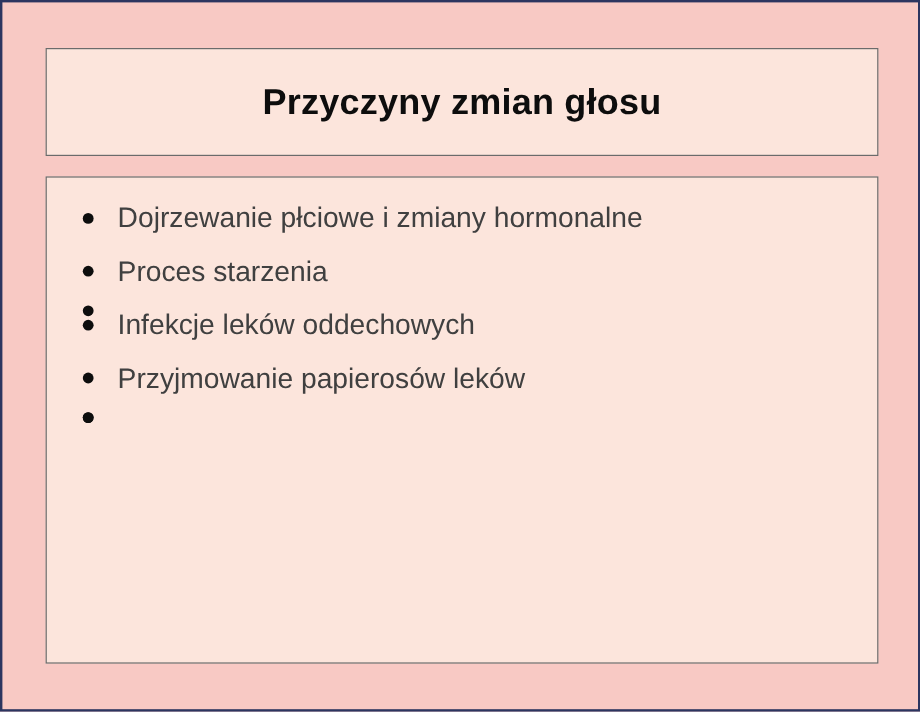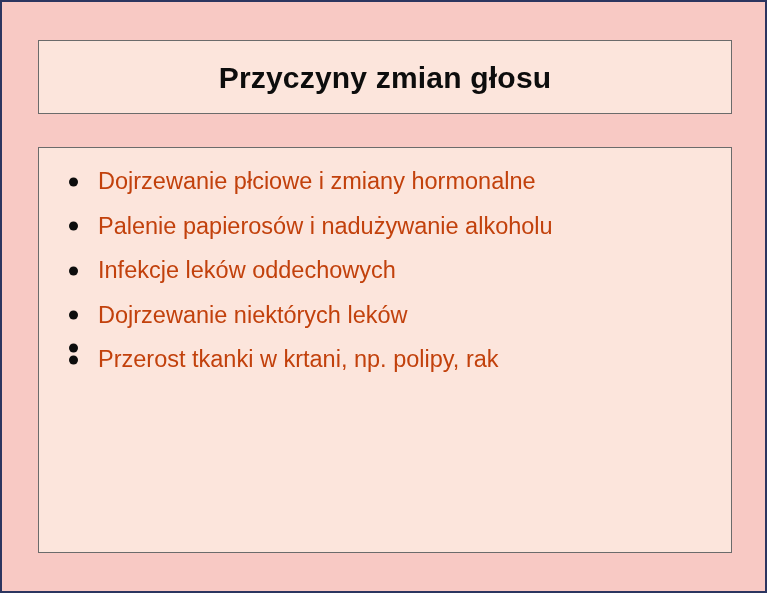--- a/index.html
+++ b/index.html
@@ -22,21 +22,21 @@
     box-sizing: border-box;
     background: #f8c9c4;
     border: 2px solid #2c3560;
     padding: 0;
   }
   .title-box {
     position: absolute;
     left: 36px;
     top: 38px;
     width: 694px;
-    height: 74px;
+    height: 90px;
     box-sizing: border-box;
     background: #fce5dc;
     border: 1px solid #6b6b6b;
     display: flex;
     align-items: center;
     justify-content: center;
   }
   .title-text {
     font-size: 30px;
     font-weight: bold;
@@ -58,21 +58,21 @@
   }
   ul.bullets {
     list-style: none;
     margin: 0;
     padding: 0;
   }
   ul.bullets li {
     position: relative;
     padding-left: 33px;
     font-size: 23.5px;
-    color: #c2410c;
+    color: #404040;
     line-height: 1.0;
     margin-bottom: 21px;
     white-space: nowrap;
   }
   ul.bullets li:last-child {
     margin-bottom: 0;
   }
   ul.bullets li .bullet-dot {
     position: absolute;
     left: 4px;
@@ -94,33 +94,35 @@
   </div>
 
   <div class="body-box">
     <ul class="bullets">
       <li>
         <span class="bullet-dot"></span>
         <span>Dojrzewanie płciowe i zmiany hormonalne</span>
       </li>
       <li>
         <span class="bullet-dot"></span>
-        <span>Palenie papierosów i nadużywanie alkoholu</span>
+        <span>Proces starzenia</span>
+      </li>
+      <li>
+        <span class="bullet-dot"></span>
       </li>
       <li>
         <span class="bullet-dot"></span>
         <span>Infekcje leków oddechowych</span>
       </li>
       <li>
         <span class="bullet-dot"></span>
-        <span>Dojrzewanie niektórych leków</span>
+        <span>Przyjmowanie papierosów leków</span>
       </li>
       <li>
         <span class="bullet-dot"></span>
       </li>
       <li>
         <span class="bullet-dot"></span>
-        <span>Przerost tkanki w krtani, np. polipy, rak</span>
       </li>
     </ul>
   </div>
 
 </div>
 
 </body></html>

